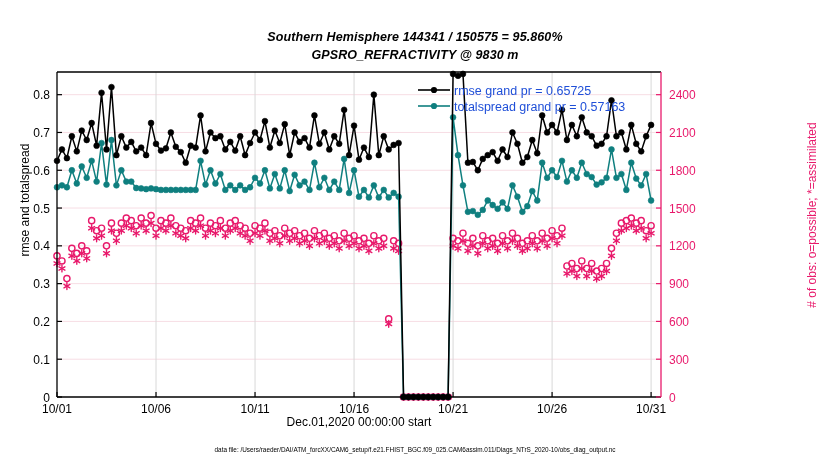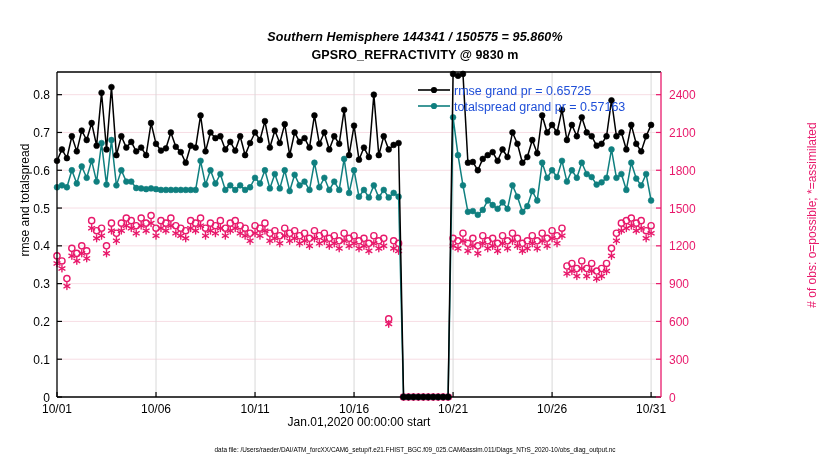--- a/index.html
+++ b/index.html
@@ -7,21 +7,21 @@
     width:830px;height:470px;background:#ffffff;
     font-family:"Liberation Sans", sans-serif;
     overflow:hidden;position:relative;
   }
   #fig{position:absolute;left:0;top:0;width:830px;height:470px;}
   .ttl{
     position:absolute;width:830px;text-align:center;
     font-size:12.5px;font-weight:bold;color:#000;letter-spacing:.1px;
   }
   #title1{top:30px;font-style:italic;}
-  #title2{top:48px;}
+  #title2{top:48px;font-style:italic;}
   #footer{
     position:absolute;top:446px;width:830px;text-align:center;
     font-size:6.4px;color:#000;letter-spacing:0px;
   }
   #xlabel{
     position:absolute;top:415px;left:57px;width:604px;text-align:center;
     font-size:12px;color:#000;
   }
   #ylabel-left{
     position:absolute;color:#000;font-size:12px;
@@ -39,21 +39,21 @@
 </head>
 <body>
 
 <div id="fig">
 
   <div class="ttl" id="title1">Southern Hemisphere 144341 / 150575 = 95.860%</div>
   <div class="ttl" id="title2">GPSRO_REFRACTIVITY @ 9830 m</div>
 
   <div id="ylabel-left">rmse and totalspread</div>
   <div id="ylabel-right"># of obs: o=possible; *=assimilated</div>
-  <div id="xlabel">Jan.01,2020 00:00:00 start</div>
+  <div id="xlabel">Dec.01,2020 00:00:00 start</div>
 
   <svg id="plot" width="830" height="470">
     <g id="grid-h">
         <line x1="57" x2="661" y1="359.2093023255814" y2="359.2093023255814" stroke="#f7dde4" stroke-width="1"></line>
         <line x1="57" x2="661" y1="321.4186046511628" y2="321.4186046511628" stroke="#f7dde4" stroke-width="1"></line>
         <line x1="57" x2="661" y1="283.62790697674416" y2="283.62790697674416" stroke="#f7dde4" stroke-width="1"></line>
         <line x1="57" x2="661" y1="245.83720930232556" y2="245.83720930232556" stroke="#f7dde4" stroke-width="1"></line>
         <line x1="57" x2="661" y1="208.04651162790697" y2="208.04651162790697" stroke="#f7dde4" stroke-width="1"></line>
         <line x1="57" x2="661" y1="170.25581395348837" y2="170.25581395348837" stroke="#f7dde4" stroke-width="1"></line>
         <line x1="57" x2="661" y1="132.46511627906978" y2="132.46511627906978" stroke="#f7dde4" stroke-width="1"></line>

